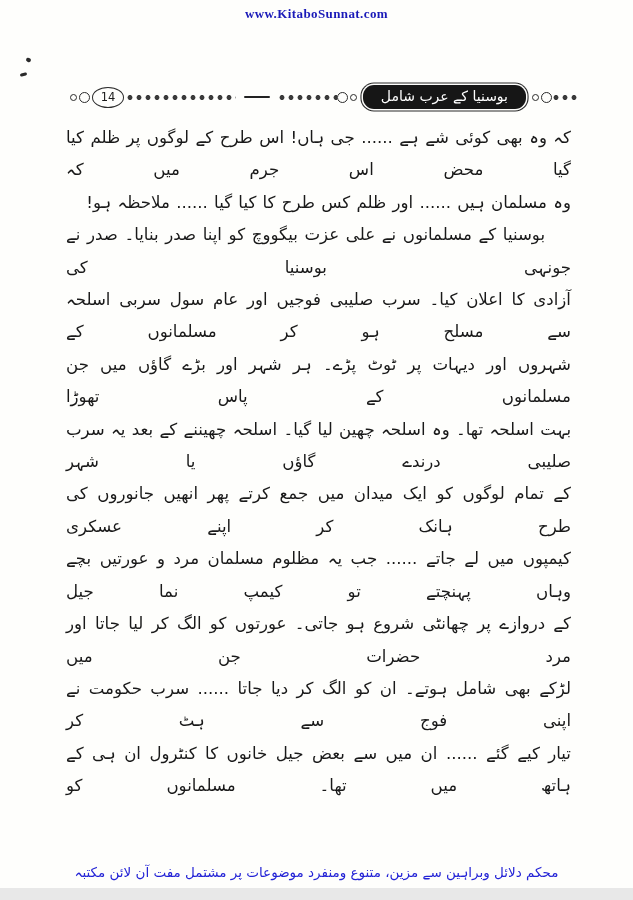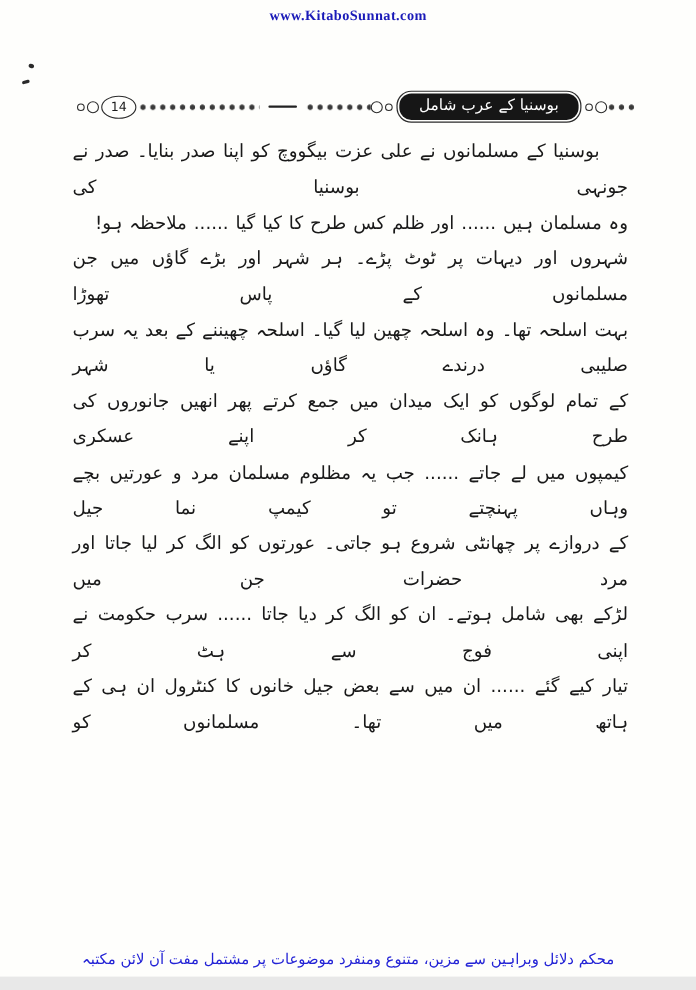--- a/index.html
+++ b/index.html
@@ -106,22 +106,24 @@
     </span>
     <span class="banner">بوسنیا کے عرب شامل</span>
     <span class="orn-cluster">
       <span class="ring small"></span>
         <span class="ring"></span>
     </span>
     <span class="chain c2"></span>
   </div>
 
   <div class="body-text">
+    <div class="line">کہ وہ بھی کوئی شے ہے ...... جی ہاں! اس طرح کے لوگوں پر ظلم کیا گیا محض اس جرم میں کہ</div>
+    <div class="line p-end">وہ مسلمان ہیں ...... اور ظلم کس طرح کا کیا گیا ...... ملاحظہ ہو!</div>
     <div class="line p-start">بوسنیا کے مسلمانوں نے علی عزت بیگووچ کو اپنا صدر بنایا۔ صدر نے جونہی بوسنیا کی</div>
-    <div class="line p-end">وہ مسلمان ہیں ...... اور ظلم کس طرح کا کیا گیا ...... ملاحظہ ہو!</div>
+    <div class="line">آزادی کا اعلان کیا۔ سرب صلیبی فوجیں اور عام سول سربی اسلحہ سے مسلح ہو کر مسلمانوں کے</div>
     <div class="line">شہروں اور دیہات پر ٹوٹ پڑے۔ ہر شہر اور بڑے گاؤں میں جن مسلمانوں کے پاس تھوڑا</div>
     <div class="line">بہت اسلحہ تھا۔ وہ اسلحہ چھین لیا گیا۔ اسلحہ چھیننے کے بعد یہ سرب صلیبی درندے گاؤں یا شہر</div>
     <div class="line">کے تمام لوگوں کو ایک میدان میں جمع کرتے پھر انھیں جانوروں کی طرح ہانک کر اپنے عسکری</div>
     <div class="line">کیمپوں میں لے جاتے ...... جب یہ مظلوم مسلمان مرد و عورتیں بچے وہاں پہنچتے تو کیمپ نما جیل</div>
     <div class="line">کے دروازے پر چھانٹی شروع ہو جاتی۔ عورتوں کو الگ کر لیا جاتا اور مرد حضرات جن میں</div>
     <div class="line">لڑکے بھی شامل ہوتے۔ ان کو الگ کر دیا جاتا ...... سرب حکومت نے اپنی فوج سے ہٹ کر</div>
     <div class="line">تیار کیے گئے ...... ان میں سے بعض جیل خانوں کا کنٹرول ان ہی کے ہاتھ میں تھا۔ مسلمانوں کو</div>
 
   </div>
 

